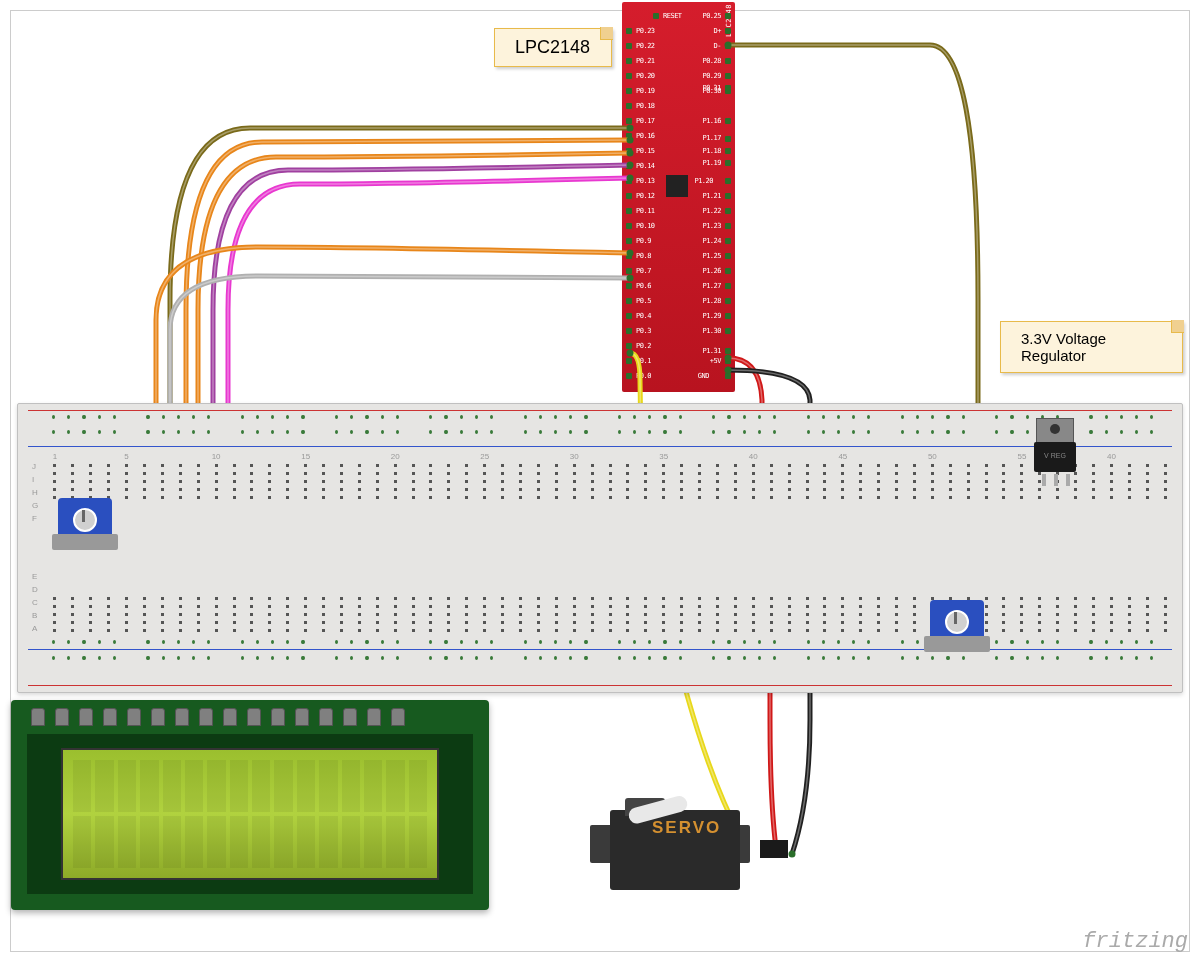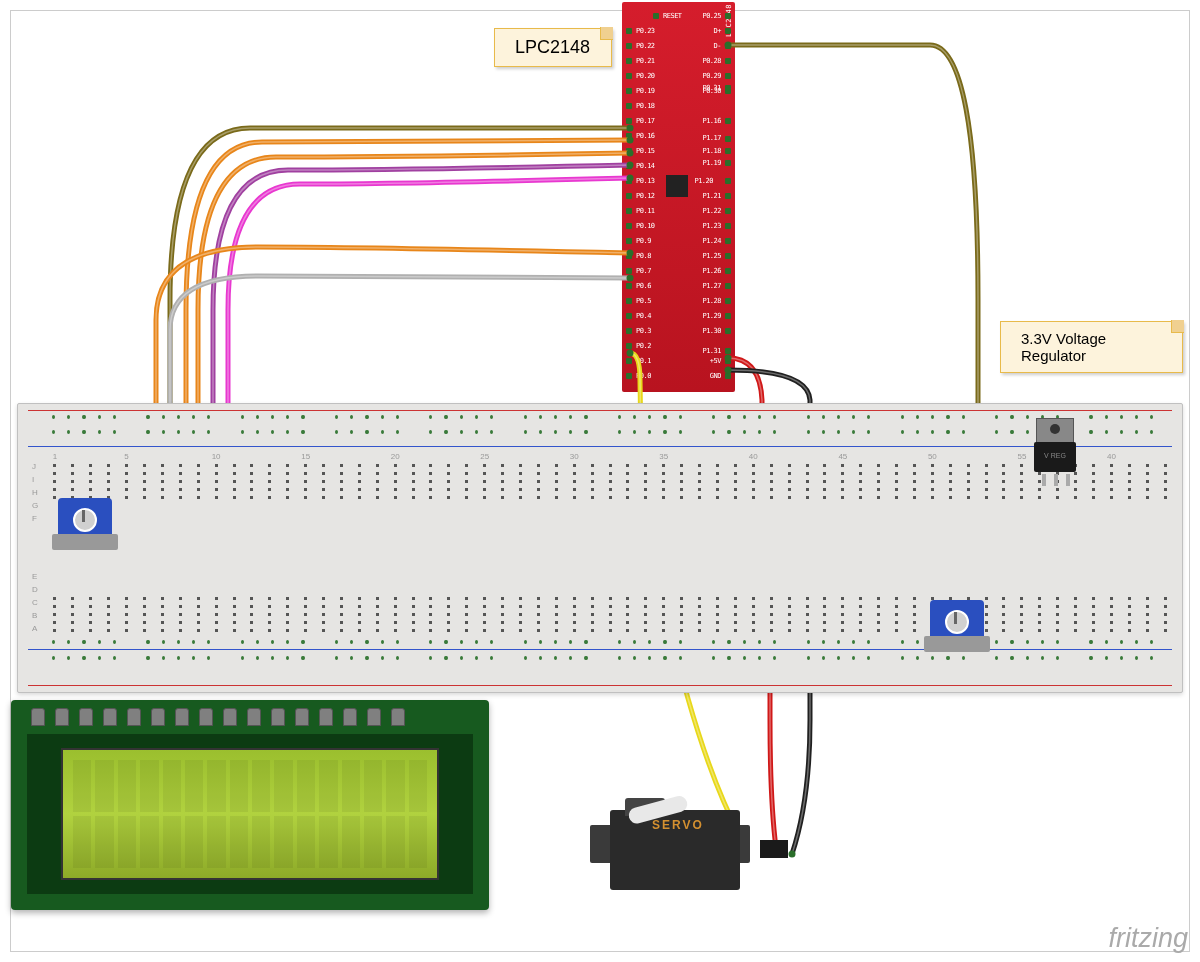--- a/index.html
+++ b/index.html
@@ -55,21 +55,21 @@
   .lcd-grid { position:absolute; inset:10px; display:grid; grid-template-columns:repeat(16,1fr); grid-template-rows:1fr 1fr; gap:4px; }
   .lcd-cell { background:rgba(0,0,0,0.06); }
 
   
   #servo { position:absolute; left:580px; top:790px; width:180px; height:110px; }
   #servo-body { position:absolute; left:30px; top:20px; width:130px; height:80px; background:#2a2a2a; border-radius:3px; }
   #servo-tab-l { position:absolute; left:10px; top:35px; width:22px; height:38px; background:#3a3a3a; border-radius:2px; }
   #servo-tab-r { position:absolute; right:10px; top:35px; width:22px; height:38px; background:#3a3a3a; border-radius:2px; }
   #servo-top { position:absolute; left:45px; top:8px; width:40px; height:18px; background:#444; border-radius:3px 3px 0 0; }
   #servo-horn { position:absolute; left:2px; top:-4px; width:60px; height:16px; background:#e8e8e8; border-radius:8px; transform:rotate(-15deg); transform-origin:right center; }
-  #servo-lbl { position:absolute; left:72px; top:28px; color:#d49030; font-size:12px; font-weight:bold; letter-spacing:2px; }
+  #servo-lbl { position:absolute; left:72px; top:28px; color:#d49030; font-size:17px; font-weight:bold; letter-spacing:2px; }
   #servo-conn { position:absolute; right:-28px; top:50px; width:28px; height:18px; background:#1a1a1a; }
 
   
   #vreg { position:absolute; left:1028px; top:418px; width:54px; height:68px; }
   #vreg-tab { position:absolute; left:8px; top:0; width:38px; height:26px; background:#888; border:1px solid #555; }
   #vreg-hole { position:absolute; left:22px; top:6px; width:10px; height:10px; background:#333; border-radius:50%; }
   #vreg-body { position:absolute; left:6px; top:24px; width:42px; height:30px; background:#1a1a1a; border-radius:2px; color:#888; font-size:7px; text-align:center; padding-top:10px; }
   #vreg-pins { position:absolute; left:14px; bottom:0; display:flex; gap:8px; }
   .vreg-pin { width:4px; height:12px; background:#aaa; }
 
@@ -78,21 +78,21 @@
   .pot-knob { position:absolute; left:15px; top:10px; width:24px; height:24px; background:#d0d0d0; border-radius:50%; border:2px solid #fff; }
   .pot-slot { position:absolute; left:24px; top:12px; width:3px; height:12px; background:#666; }
   .pot-base { position:absolute; left:-6px; top:36px; width:66px; height:16px; background:#999; border-radius:2px; }
   #pot1 { left: 58px; top: 498px; }
   #pot2 { left: 930px; top: 600px; }
 
   
   .wire { position: absolute; fill: none; stroke-linecap: round; }
   
   
-  #fritz { position:absolute; right:12px; bottom:8px; color:#aaa; font-size:27px; font-family:Liberation Sans, sans-serif; font-style:italic; }
+  #fritz { position:absolute; right:12px; bottom:8px; color:#aaa; font-size:22px; font-family:Liberation Mono, monospace; font-style:italic; }
 </style>
 </head>
 <body>
 
 <div class="frame"></div>
 
 <div id="note-lpc" class="note">LPC2148</div>
 <div id="note-reg" class="note">3.3V Voltage Regulator</div>
 
 <div id="mcu">
@@ -290,21 +290,21 @@
         <span class="pin-lbl">P1.30</span>
       </div>
       <div class="pin-row" style="top: 343px;">
         <div class="pin-dot"></div>
         <span class="pin-lbl">P1.31</span>
       </div>
       <div class="pin-row" style="top: 352.5px;">
         <div class="pin-dot"></div>
         <span class="pin-lbl">+5V</span>
       </div>
-      <div class="pin-row" style="top: 367.5px;">
+      <div class="pin-row" style="top: 367.5px; gap: 12px;">
         <div class="pin-dot"></div>
         <span class="pin-lbl">GND</span>
       </div>
     </div>
 </div>
 
 <svg width="1200" height="962" style="position:absolute;left:0;top:0;pointer-events:none;" id="wires-svg">
     <path d="M 630 128 Q 400 128 250 128 Q 170 128 170 300 L 170 460" stroke="#7a6a1a" stroke-width="5" class="wire"></path>
     <path d="M 630 128 Q 400 128 250 128 Q 170 128 170 300 L 170 460" stroke="rgba(255,255,255,0.35)" stroke-width="1.5" fill="none" stroke-linecap="round"></path>
     <circle cx="630" cy="128" r="3.5" fill="#2a6e2a"></circle>

